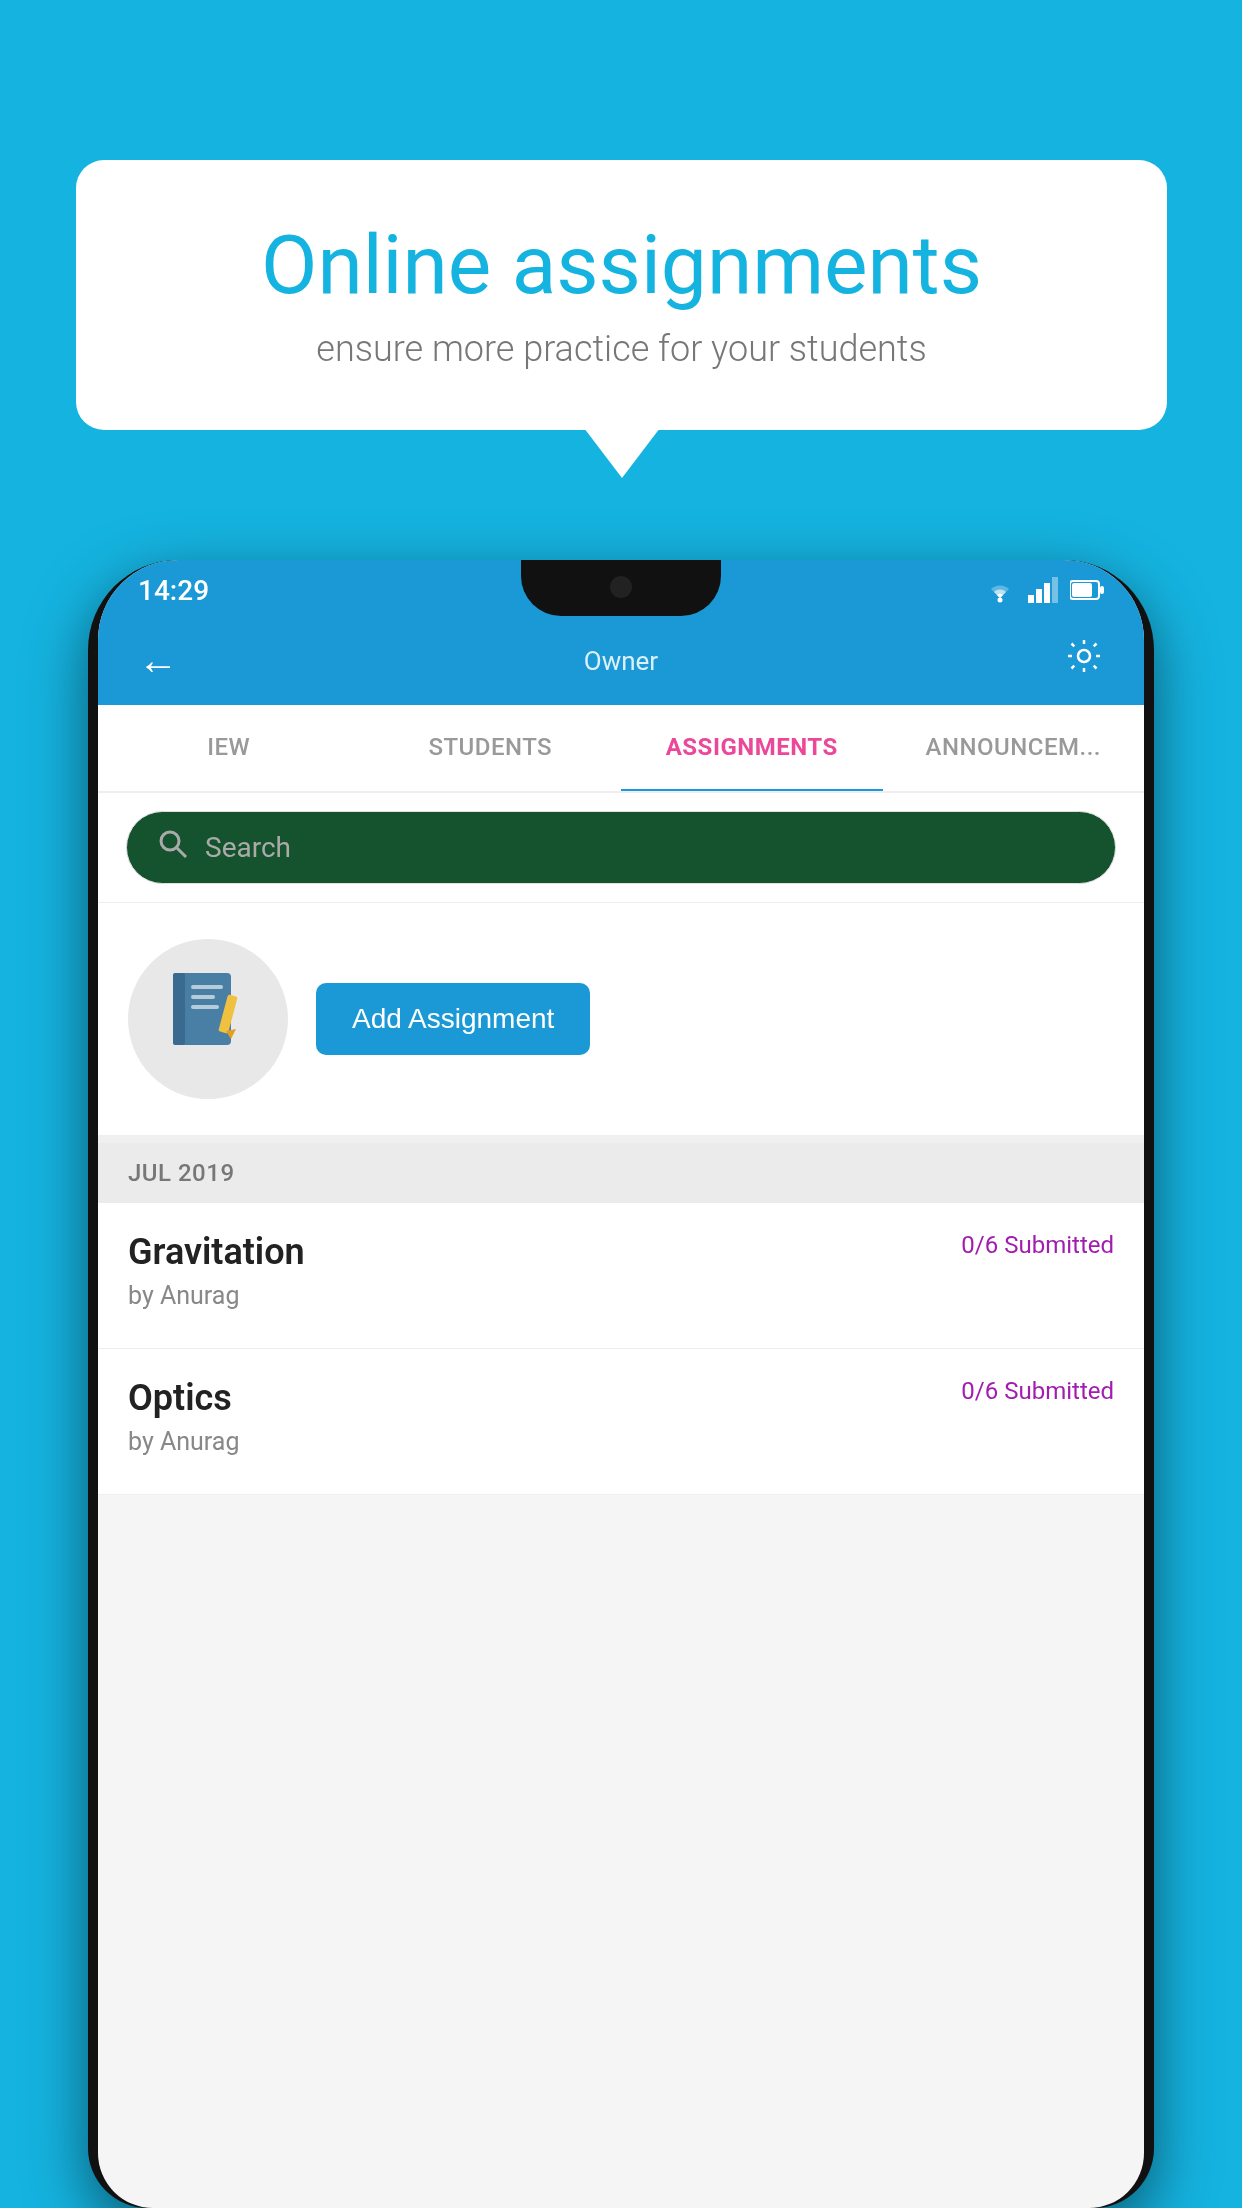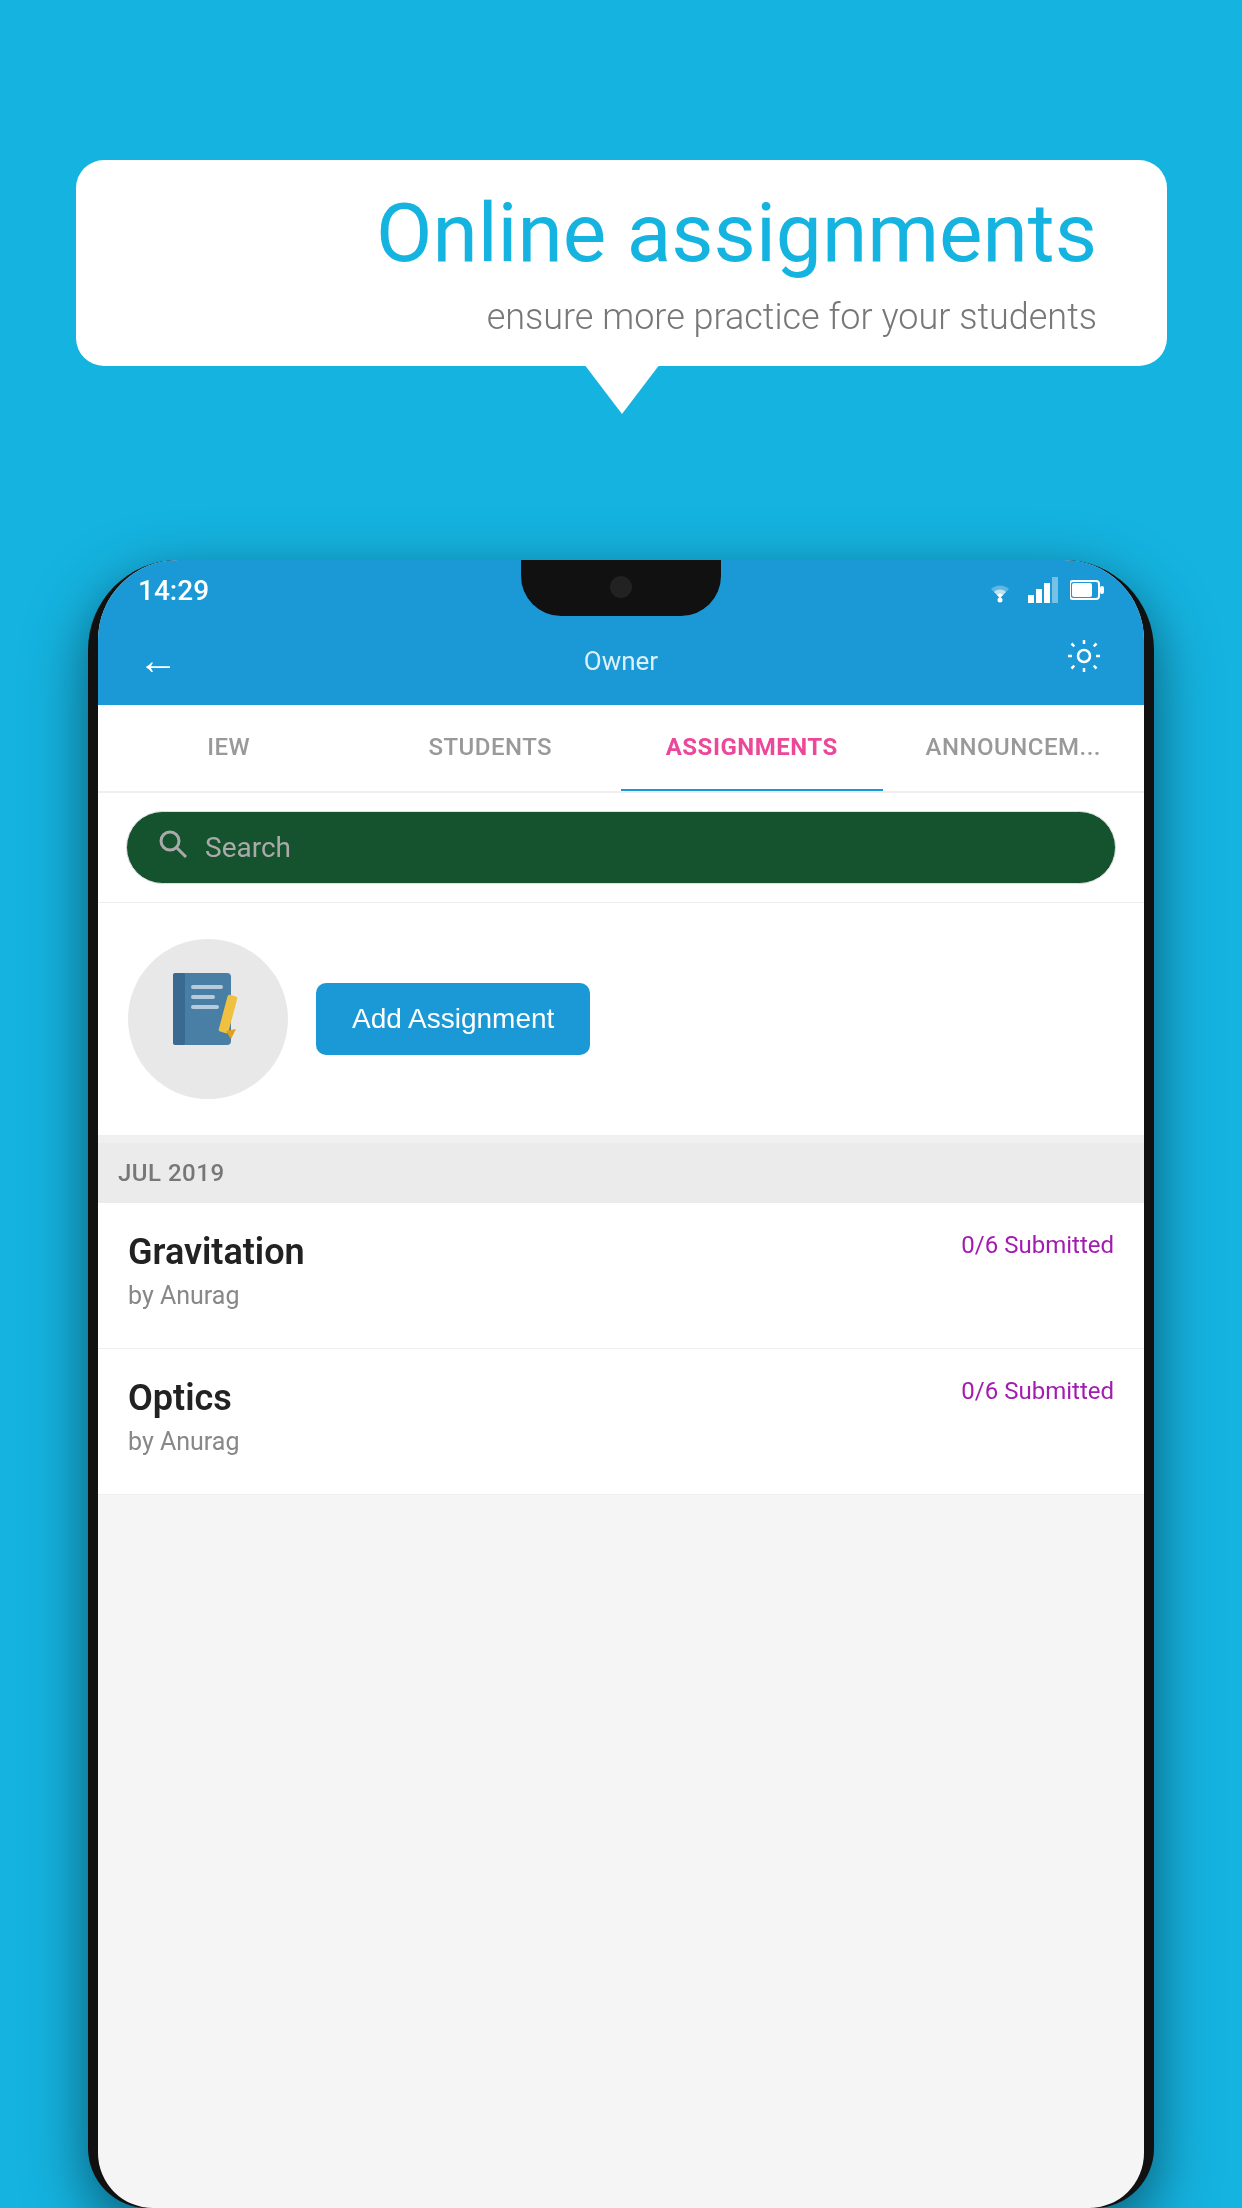--- a/index.html
+++ b/index.html
@@ -13,22 +13,22 @@
     }
 
     
     .speech-bubble {
       position: absolute;
       top: 160px;
       left: 76px;
       right: 75px;
       background: white;
       border-radius: 28px;
-      padding: 28px 70px;
-      text-align: right;
+      padding: 60px 70px;
+      text-align: center;
     }
     .speech-bubble::after {
       content: '';
       position: absolute;
       bottom: -48px;
       left: 50%;
       transform: translateX(-50%);
       width: 0;
       height: 0;
       border-left: 38px solid transparent;
@@ -235,21 +235,21 @@
       border-radius: 10px;
       padding: 20px 36px;
       font-size: 28px;
       font-weight: 500;
       cursor: pointer;
     }
 
     
     .section-header {
       background: #ebebeb;
-      padding: 16px 20px;
+      padding: 16px 30px;
       font-size: 24px;
       color: #777;
       font-weight: 500;
       letter-spacing: 0.5px;
     }
 
     
     .assignment-item {
       background: white;
       padding: 28px 30px;

